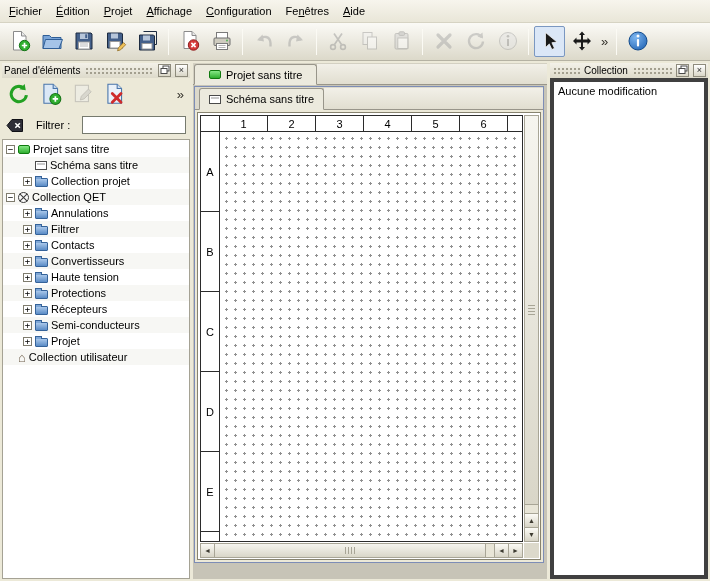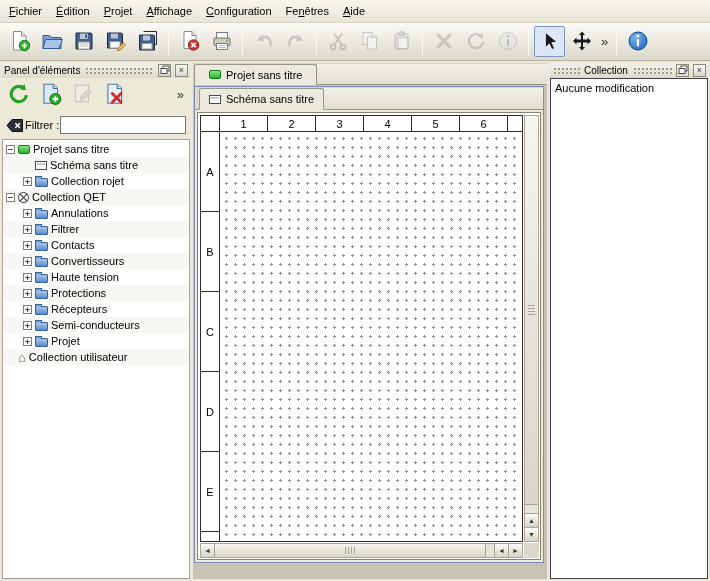--- a/index.html
+++ b/index.html
@@ -39,21 +39,21 @@
   .dock-btn{width:13px;height:13px;flex:none;display:flex;align-items:center;justify-content:center;
             border:1px solid #8e8b7c;background:linear-gradient(#ffffff,#d9d6c7);
             font-size:9px;line-height:9px;color:#333;}
 
   
   .panel-toolbar{height:34px;flex:none;display:flex;align-items:center;gap:4px;padding:2px 3px;}
   .pbtn{width:28px;height:28px;display:flex;align-items:center;justify-content:center;
         border:1px solid transparent;border-radius:2px;flex:none;}
   .pbtn.disabled{opacity:.45;filter:grayscale(1);}
   .panel-toolbar .chevron{margin-left:auto;}
-  .filter-row{height:22px;flex:none;display:flex;align-items:center;gap:1px;padding:0 4px;margin:2px 0 3px;}
+  .filter-row{height:22px;flex:none;display:flex;align-items:center;gap:12px;padding:0 4px;margin:2px 0 3px;}
   .filter-ic{flex:none;display:flex;}
   .filter-input{flex:1;height:18px;min-width:0;border:1px solid #767a6e;background:#fff;
                 font:inherit;padding:0 3px;cursor:text;}
   .tree{flex:1;background:#fff;border:1px solid #a5a294;overflow:hidden;padding-top:1px;}
   .tree-row{height:16px;display:flex;align-items:center;gap:3px;}
   .tree-row:nth-child(even){background:#f7f7f4;}
   .expander{width:9px;height:9px;flex:none;display:flex;align-items:center;justify-content:center;
             border:1px solid #7f7c6e;background:#fff;font-size:9px;line-height:7px;
             font-family:"DejaVu Sans Mono",monospace;}
   .expander.hidden{visibility:hidden;}
@@ -116,21 +116,21 @@
   .sb-thumb{background:linear-gradient(#f6f5ef,#d9d6c8);position:relative;}
   .vscroll .sb-thumb{flex:1;border-bottom:1px solid #a8a596;margin-bottom:8px;}
   .hscroll .sb-thumb{flex:1;border-right:1px solid #a8a596;margin-right:8px;}
   .vscroll .sb-thumb::after{content:"";position:absolute;left:3px;right:3px;top:50%;height:11px;margin-top:-5px;
         background:repeating-linear-gradient(#a8a596 0 1px,transparent 1px 3px);}
   .hscroll .sb-thumb::after{content:"";position:absolute;top:3px;bottom:3px;left:50%;width:11px;margin-left:-5px;
         background:repeating-linear-gradient(90deg,#a8a596 0 1px,transparent 1px 3px);}
   .sb-corner{position:absolute;right:1px;bottom:1px;width:15px;height:15px;background:#dcd9cb;}
 
   
-  .undo-list{flex:1;background:#fff;border:1px solid #404040;padding:3px 4px;}
+  .undo-list{flex:1;background:#fff;border:4px solid #404040;padding:3px 4px;}
 </style>
 </head>
 <body>
 
 <div class="app">
 
   <div class="menubar">
       <div class="menu-item"><u>F</u>ichier</div>
       <div class="menu-item"><u>É</u>dition</div>
       <div class="menu-item"><u>P</u>rojet</div>
@@ -340,21 +340,21 @@
             <span class="tlabel">Projet sans titre</span>
           </div>
           <div class="tree-row" style="padding-left: 20px;">
             <span class="expander hidden"></span>
             <span class="ticon diagram-ic"></span>
             <span class="tlabel">Schéma sans titre</span>
           </div>
           <div class="tree-row" style="padding-left: 20px;">
             <span class="expander">+</span>
             <span class="ticon folder-ic"></span>
-            <span class="tlabel">Collection rojet</span>
+            <span class="tlabel">Collection projet</span>
           </div>
           <div class="tree-row" style="padding-left: 3px;">
             <span class="expander">−</span>
             <span class="ticon qet-ic"></span>
             <span class="tlabel">Collection QET</span>
           </div>
           <div class="tree-row" style="padding-left: 20px;">
             <span class="expander">+</span>
             <span class="ticon folder-ic"></span>
             <span class="tlabel">Annulations</span>

